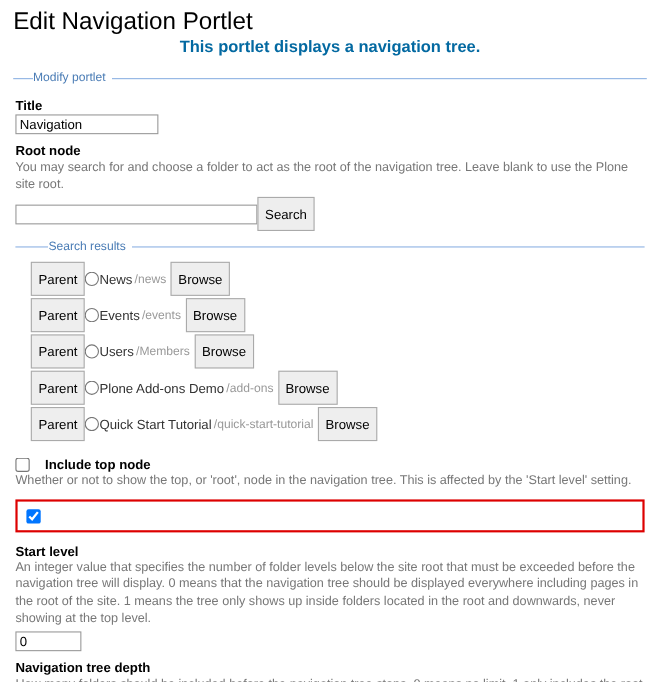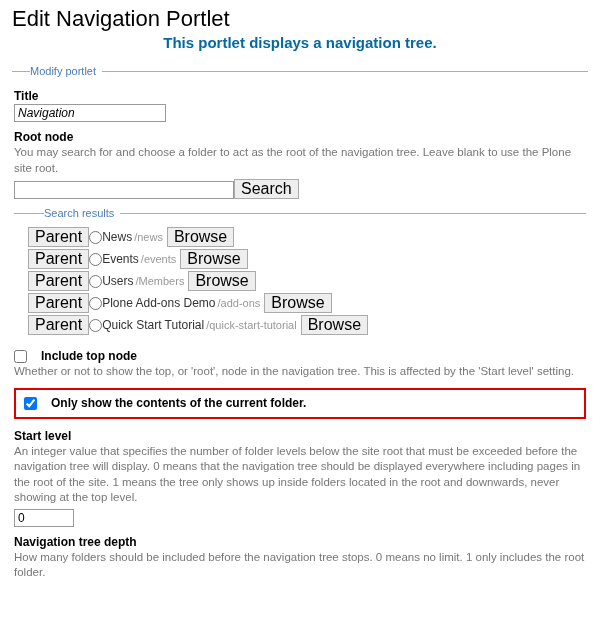--- a/index.html
+++ b/index.html
@@ -65,34 +65,33 @@
   input[type="text"] {
     font-size: 12px;
     padding: 1px 3px;
     border: 1px solid #999;
     height: 18px;
   }
   .small-num {
     width: 60px;
   }
   .title-input {
-    width: 152px;
-    font-style: italic;
+    width: 130px;
   }
   .root-input {
     width: 220px;
   }
   button, .btn {
     font-family: Arial, Helvetica, sans-serif;
-    font-size: 16px;
+    font-size: 12px;
     padding: 1px 6px;
     border: 1px solid #aaa;
     background: #eee;
     cursor: pointer;
-    height: 20px;
+    height: 31px;
     line-height: 16px;
   }
   .result-row {
     margin: 2px 0;
     display: flex;
     align-items: center;
     gap: 0;
   }
   .result-row .btn { margin: 0; text-align: right; }
   .result-row input[type="radio"] {
@@ -193,21 +192,20 @@
     <div class="checkbox-row">
       <input type="checkbox" id="cb-top" style="">
       <label class="field-label" for="cb-top">Include top node</label>
     </div>
     <div class="field-help">Whether or not to show the top, or 'root', node in the navigation tree. This is affected by the 'Start level' setting.</div>
   </div>
 
   <div class="highlight-box">
     <div class="checkbox-row">
       <input type="checkbox" id="cb-cur" checked="" style="">
-      <label class="field-label" for="cb-cur">Only show the contents of the current folder.</label>
     </div>
   </div>
 
   <div class="field">
     <span class="field-label">Start level</span>
     <div class="field-help">An integer value that specifies the number of folder levels below the site root that must be exceeded before the navigation tree will display. 0 means that the navigation tree should be displayed everywhere including pages in the root of the site. 1 means the tree only shows up inside folders located in the root and downwards, never showing at the top level.</div>
     <input type="text" class="small-num" value="0" style="">
   </div>
 
   <div class="field">

